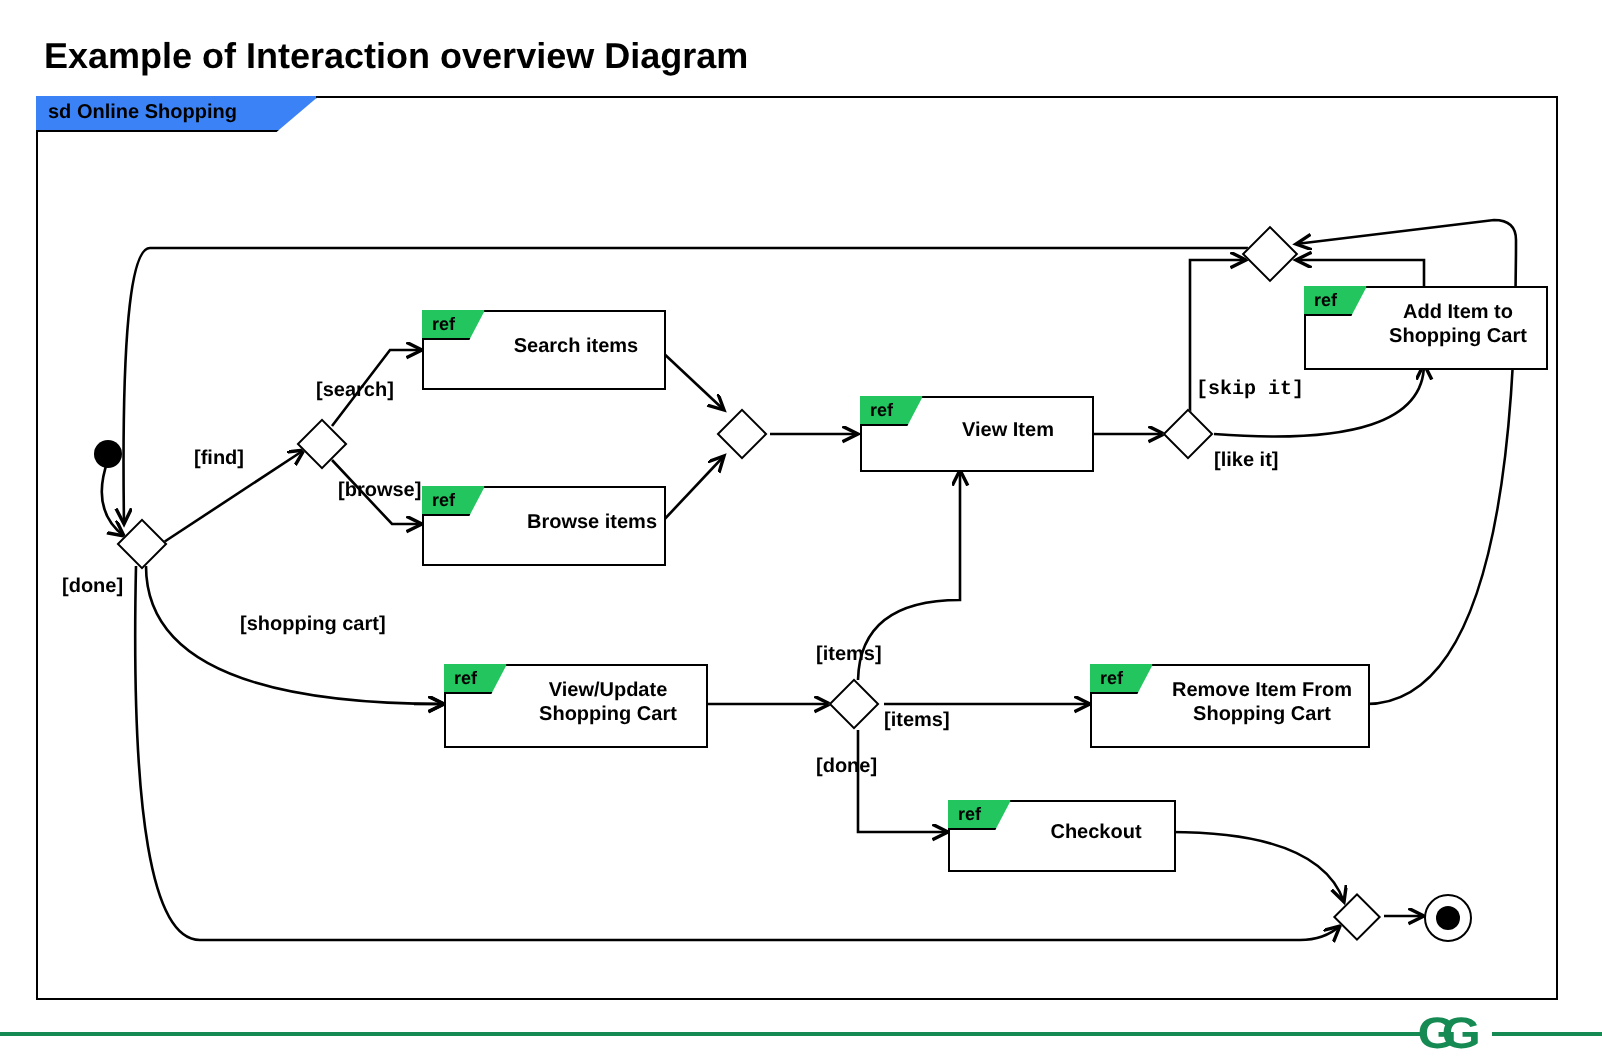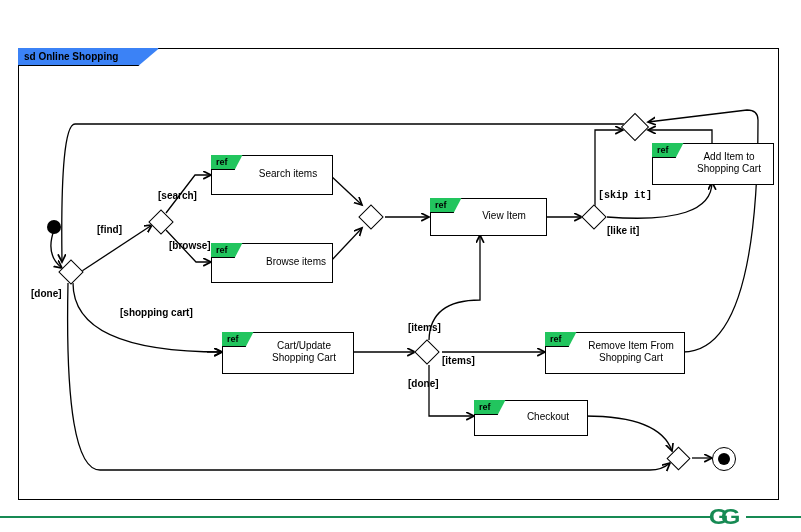--- a/index.html
+++ b/index.html
@@ -52,21 +52,21 @@
     font-size: 9px;
     font-weight: 700;
     padding: 2px 14px 2px 5px;
     clip-path: polygon(0 0, 100% 0, 75% 100%, 0 100%);
     border-top: none;
     border-left: none;
   }
   .reflabel {
     position: absolute;
     font-size: 10px;
-    font-weight: 400;
+    font-weight: 700;
     text-align: center;
     white-space: pre-line;
     line-height: 1.2;
   }
 
   .guard {
     position: absolute;
     font-size: 10px;
     font-weight: 700;
   }
@@ -134,20 +134,21 @@
     font-weight: 800;
     color: #168a53;
     line-height: 22px;
     transform: scaleX(1.15);
   }
 </style>
 </head>
 <body>
 
 <div id="stage">
+  <div class="title">Example of Interaction overview Diagram</div>
 
   <div class="frame">
     <div class="frame-tab">sd Online Shopping</div>
   </div>
 
   <svg class="edges" viewBox="0 0 801 532">
     <defs>
       <marker id="arr" markerWidth="8" markerHeight="8" refX="6" refY="3" orient="auto">
         <path d="M0,0 L6,3 L0,6" fill="none" stroke="#000" stroke-width="1"></path>
       </marker>
@@ -224,21 +225,21 @@
   </div>
 
   <div class="refbox" style="left:652px; top:143px; width:120px; height:40px;">
     <div class="reftab">ref</div>
     <div class="reflabel" style="left:34px; top:7px; width:84px;">Add Item to
 Shopping Cart</div>
   </div>
 
   <div class="refbox" style="left:222px; top:332px; width:130px; height:40px;">
     <div class="reftab">ref</div>
-    <div class="reflabel" style="left:36px; top:7px; width:90px;">Cart/Update
+    <div class="reflabel" style="left:36px; top:7px; width:90px;">View/Update
 Shopping Cart</div>
   </div>
 
   <div class="refbox" style="left:545px; top:332px; width:138px; height:40px;">
     <div class="reftab">ref</div>
     <div class="reflabel" style="left:34px; top:7px; width:102px;">Remove Item From
 Shopping Cart</div>
   </div>
 
   <div class="refbox" style="left:474px; top:400px; width:112px; height:34px;">

